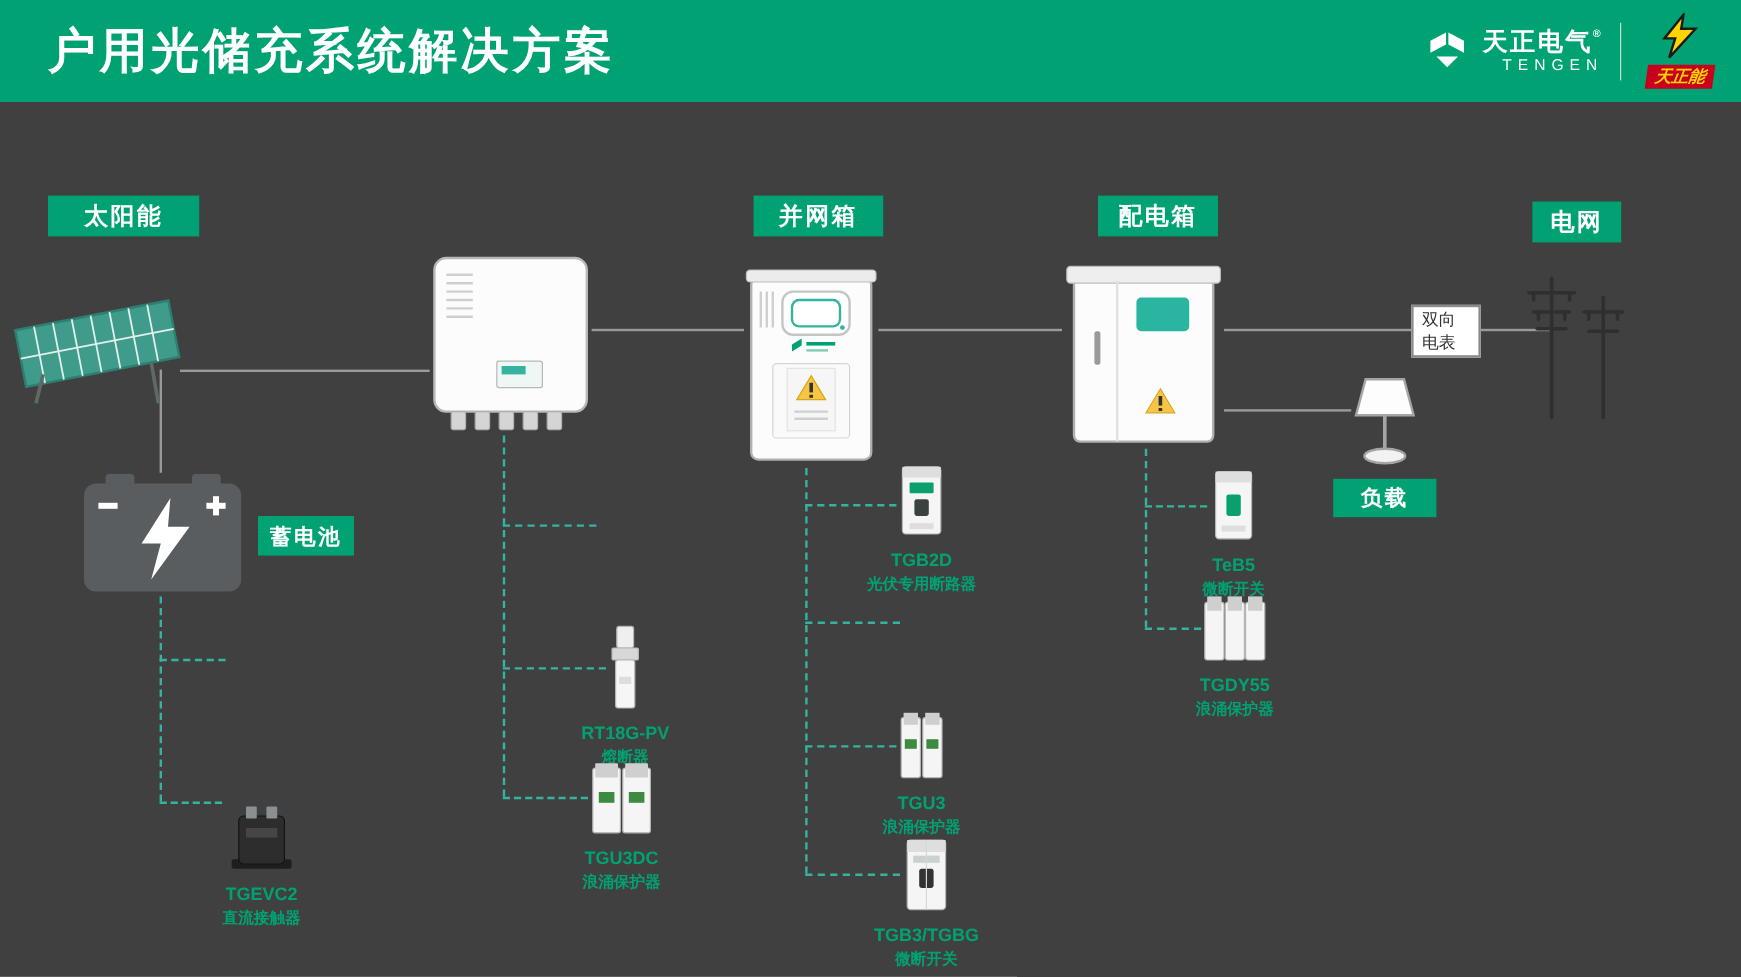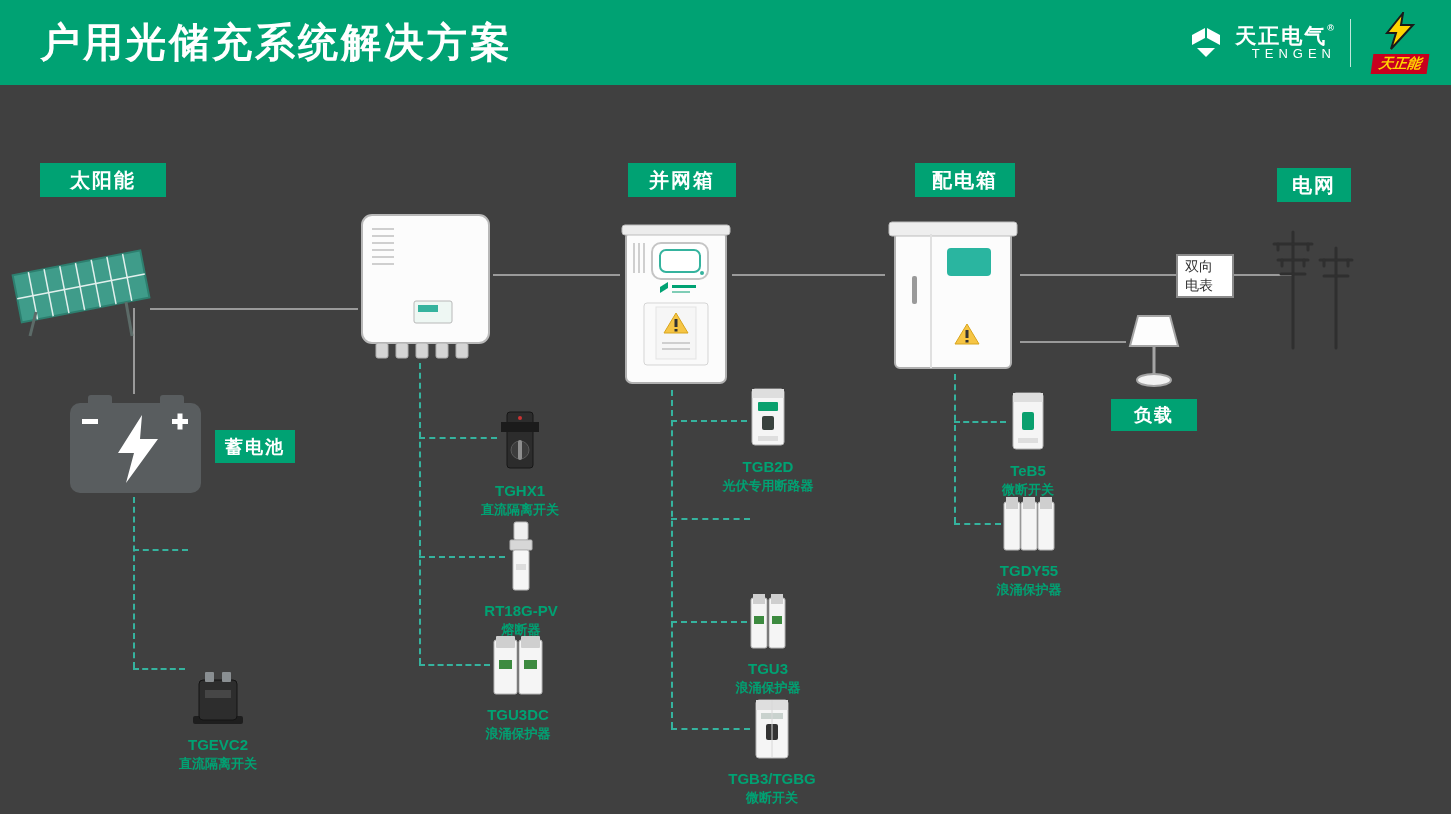--- a/index.html
+++ b/index.html
@@ -246,36 +246,23 @@
     <span>
       <svg width="66" height="58" viewBox="0 0 66 58">
         <rect x="8" y="48" width="50" height="8" rx="2" fill="#1e1e1e"></rect>
         <rect x="14" y="12" width="38" height="40" rx="4" fill="#2d2d2d" stroke="#141414"></rect>
         <rect x="20" y="4" width="9" height="10" rx="1" fill="#8a8f92"></rect>
         <rect x="37" y="4" width="9" height="10" rx="1" fill="#8a8f92"></rect>
         <rect x="20" y="22" width="26" height="8" fill="#464646"></rect>
       </svg>
     </span>
     <div class="p-name">TGEVC2</div>
-    <div class="p-desc">直流隔离开关</div>
-  </div>
-
-  <div class="card" style="left:458px;top:408px;width:124px">
-    <span>
-      <svg width="46" height="64" viewBox="0 0 46 64">
-        <rect x="10" y="4" width="26" height="56" rx="3" fill="#2c2c2c" stroke="#161616"></rect>
-        <rect x="4" y="14" width="38" height="10" fill="#1b1b1b"></rect>
-        <circle cx="23" cy="42" r="9" fill="#3c3c3c" stroke="#5a5a5a"></circle>
-        <rect x="21" y="32" width="4" height="20" rx="2" fill="#8f8f8f"></rect>
-        <circle cx="23" cy="10" r="2" fill="#c33"></circle>
-      </svg>
-    </span>
-    <div class="p-name">TGHX1</div>
-    <div class="p-desc">直流隔离开关</div>
-  </div>
+    <div class="p-desc">直流接触器</div>
+  </div>
+
 
   <div class="card" style="left:458px;top:520px;width:126px">
     <span>
       <svg width="32" height="72" viewBox="0 0 32 72">
         <rect x="9" y="2" width="14" height="18" rx="2" fill="#efefef" stroke="#b5b5b5"></rect>
         <rect x="5" y="20" width="22" height="10" rx="1" fill="#d7d7d7" stroke="#b5b5b5"></rect>
         <rect x="8" y="30" width="16" height="40" rx="2" fill="#f6f6f6" stroke="#b5b5b5"></rect>
         <rect x="11" y="44" width="10" height="6" fill="#dddddd"></rect>
       </svg>
     </span>

